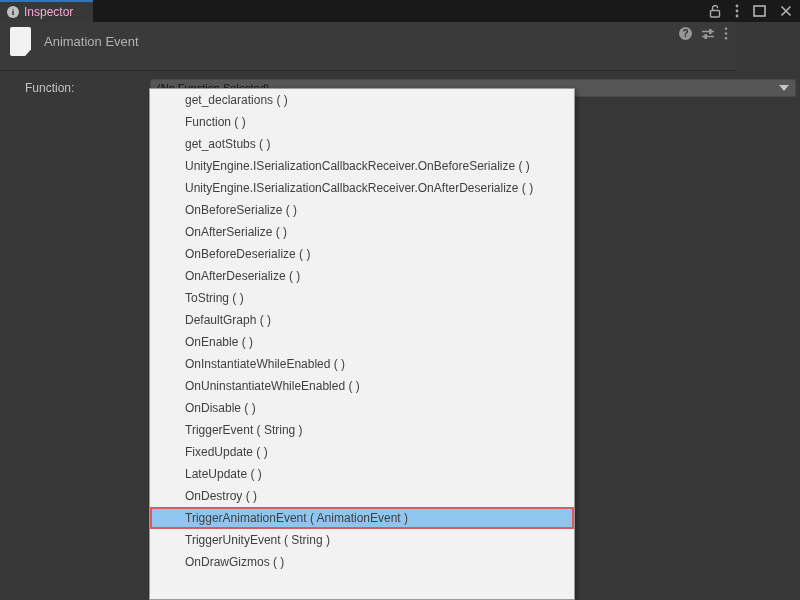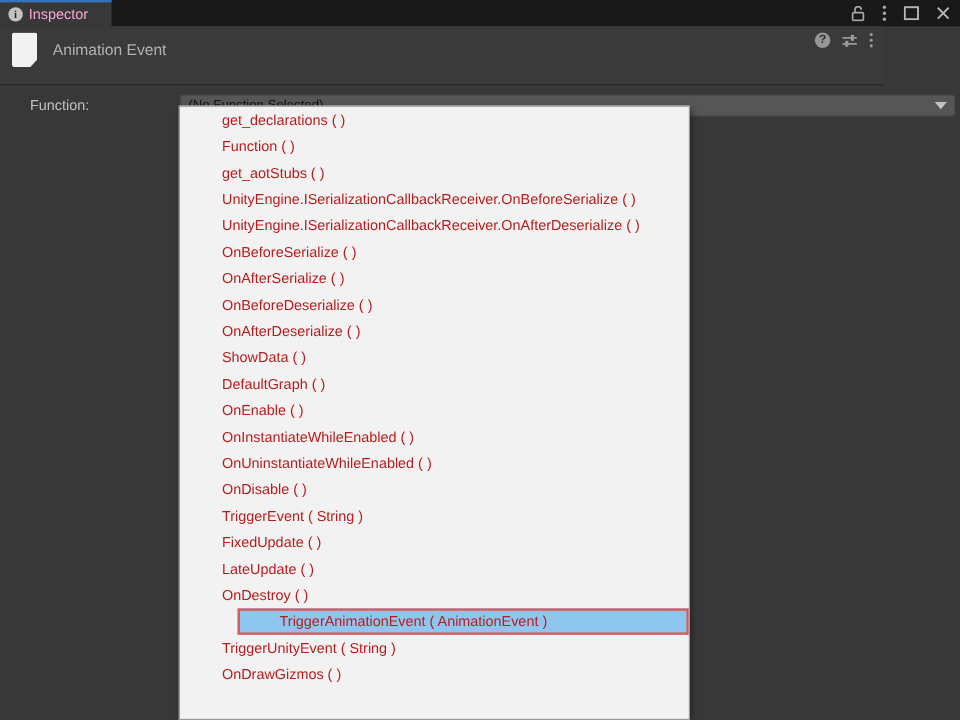--- a/index.html
+++ b/index.html
@@ -99,29 +99,28 @@
     width: 426px; height: 512px;
     background: #f2f2f2;
     border: 1px solid #9a9a9a;
     box-shadow: 2px 2px 5px rgba(0,0,0,0.35);
     overflow: hidden;
   }
   .dropdown-item {
     height: 22px;
     display: flex; align-items: center;
     padding-left: 35px;
-    font-size: 12px; color: #b91c1c;
+    font-size: 12px; color: #404040;
     white-space: nowrap;
     cursor: default;
   }
   .dropdown-item.highlighted {
     background: #8fc6ef;
     border: 2px solid #dc5a5a;
     padding-left: 33px;
-    margin-left: 48px;
   }
 </style>
 </head>
 <body>
 
 <div class="titlebar">
   <div class="tab">
     <span class="info-badge">i</span>
     <span class="tab-label">Inspector</span>
   </div>
@@ -183,21 +182,21 @@
 <div class="dropdown-panel">
     <div class="dropdown-item">get_declarations ( )</div>
     <div class="dropdown-item">Function ( )</div>
     <div class="dropdown-item">get_aotStubs ( )</div>
     <div class="dropdown-item">UnityEngine.ISerializationCallbackReceiver.OnBeforeSerialize ( )</div>
     <div class="dropdown-item">UnityEngine.ISerializationCallbackReceiver.OnAfterDeserialize ( )</div>
     <div class="dropdown-item">OnBeforeSerialize ( )</div>
     <div class="dropdown-item">OnAfterSerialize ( )</div>
     <div class="dropdown-item">OnBeforeDeserialize ( )</div>
     <div class="dropdown-item">OnAfterDeserialize ( )</div>
-    <div class="dropdown-item">ShowData ( )</div>
+    <div class="dropdown-item">ToString ( )</div>
     <div class="dropdown-item">DefaultGraph ( )</div>
     <div class="dropdown-item">OnEnable ( )</div>
     <div class="dropdown-item">OnInstantiateWhileEnabled ( )</div>
     <div class="dropdown-item">OnUninstantiateWhileEnabled ( )</div>
     <div class="dropdown-item">OnDisable ( )</div>
     <div class="dropdown-item">TriggerEvent ( String )</div>
     <div class="dropdown-item">FixedUpdate ( )</div>
     <div class="dropdown-item">LateUpdate ( )</div>
     <div class="dropdown-item">OnDestroy ( )</div>
     <div class="dropdown-item highlighted">TriggerAnimationEvent ( AnimationEvent )</div>

